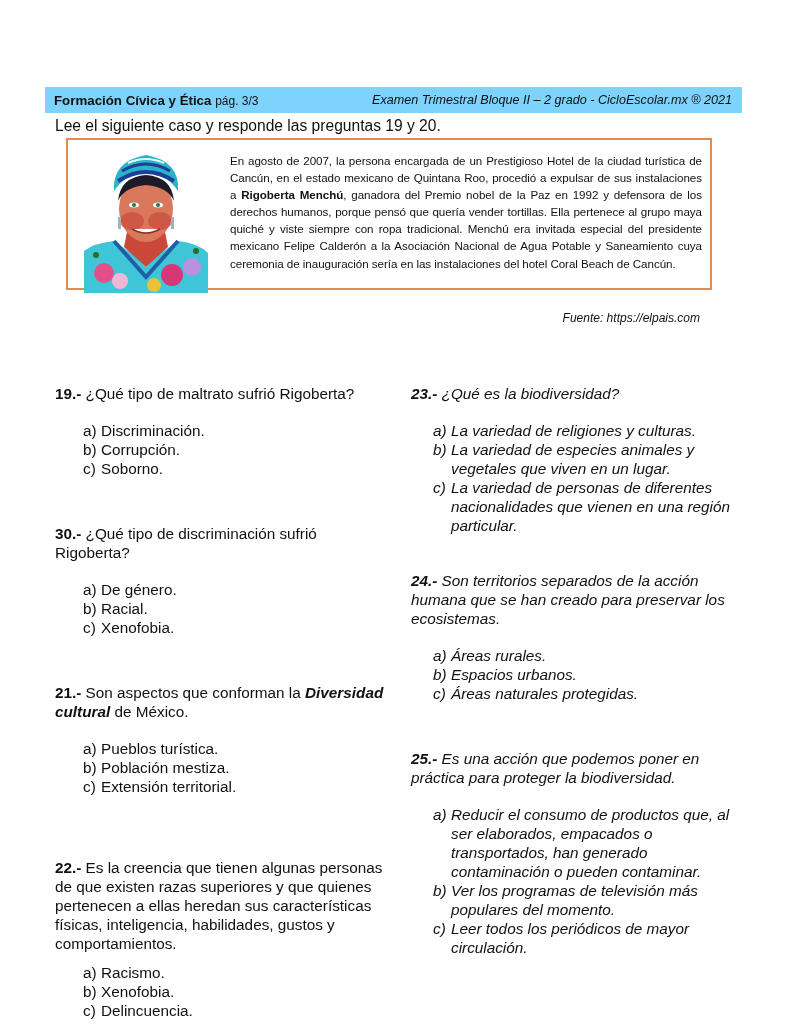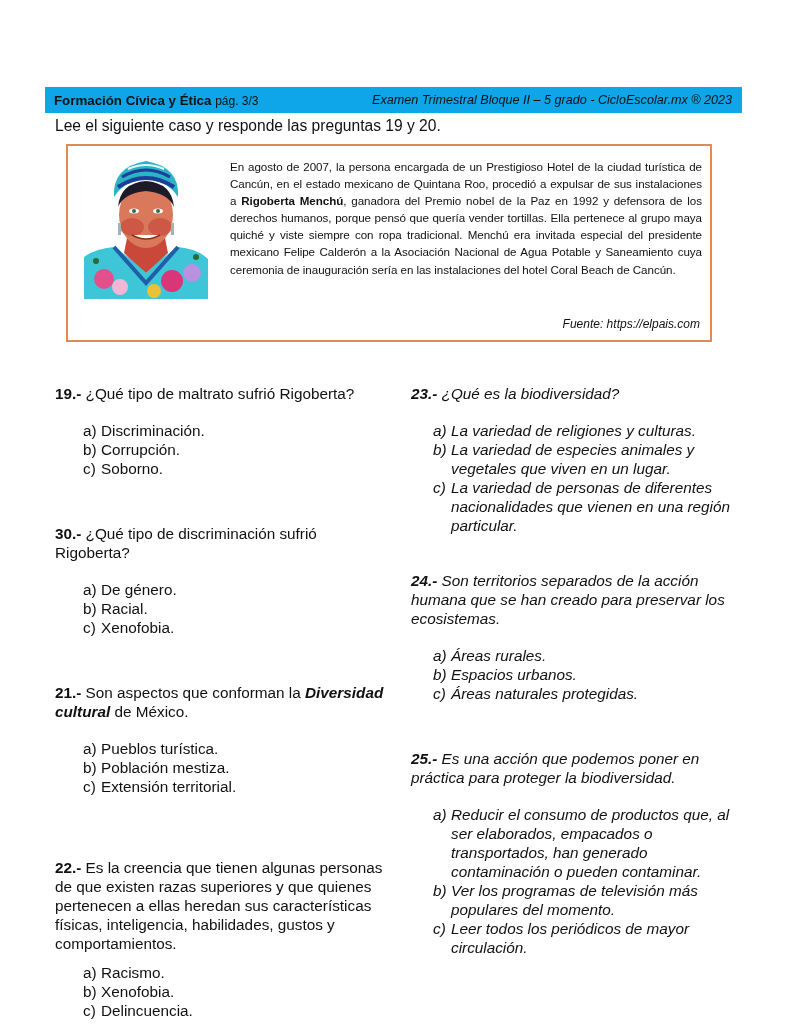--- a/index.html
+++ b/index.html
@@ -1,36 +1,36 @@
 <!DOCTYPE html>
 <html><head>
   <meta charset="utf-8">
   <style>
     * { box-sizing: border-box; margin: 0; padding: 0; }
     html, body { width: 791px; height: 1024px; background: #ffffff; overflow: hidden; }
     body { position: relative; font-family: "Liberation Sans", sans-serif; color: #111; }
 
     .header-band {
       position: absolute; left: 45px; top: 87px; width: 697px; height: 26px;
-      background: #0ea5e9;
+      background: #7dd3fc;
       display: flex; align-items: center; justify-content: space-between;
       padding: 0 10px 0 9px;
       font-size: 13.3px;
     }
     .header-left .subject { font-weight: bold; }
     .header-left .page { font-size: 12px; }
     .header-right { font-style: italic; font-size: 12.6px; }
 
     .instruction {
       position: absolute; left: 55px; top: 117px;
       font-size: 15.6px;
     }
 
     .case-box {
-      position: absolute; left: 66px; top: 144px; width: 646px; height: 198px;
+      position: absolute; left: 66px; top: 138px; width: 646px; height: 152px;
       border: 2px solid #e08a55;
     }
     .portrait {
       position: absolute; left: 16px; top: 11px; width: 124px; height: 142px;
     }
     .case-text {
       position: absolute; left: 162px; top: 12px; width: 472px;
       font-family: "Liberation Sans", sans-serif;
       font-size: 11.6px; line-height: 17.1px; text-align: justify;
       letter-spacing: -0.05px;
@@ -55,21 +55,21 @@
     .options .opt-text { flex: 1; }
   </style>
 </head>
 <body>
 
 <div class="header-band">
   <div class="header-left">
     <span class="subject">Formación Cívica y Ética</span>
     <span class="page">pág. 3/3</span>
   </div>
-  <div class="header-right">Examen Trimestral Bloque II – 5 grado - CicloEscolar.mx ® 2023</div>
+  <div class="header-right">Examen Trimestral Bloque II – 2 grado - CicloEscolar.mx ® 2021</div>
 </div>
 
 <div class="instruction">Lee el siguiente caso y responde las preguntas 19 y 20.</div>
 
 <div class="case-box">
   <div class="portrait">
     <svg width="124" height="142" viewBox="0 0 124 142">
 
       <path d="M0 100 Q10 92 30 90 L50 104 L62 116 L74 104 L94 90 Q114 92 124 102 L124 142 L0 142 Z" fill="#3ec6d8"></path>
       <path d="M30 90 L62 126 L94 90" fill="none" stroke="#1f5fa8" stroke-width="4"></path>

